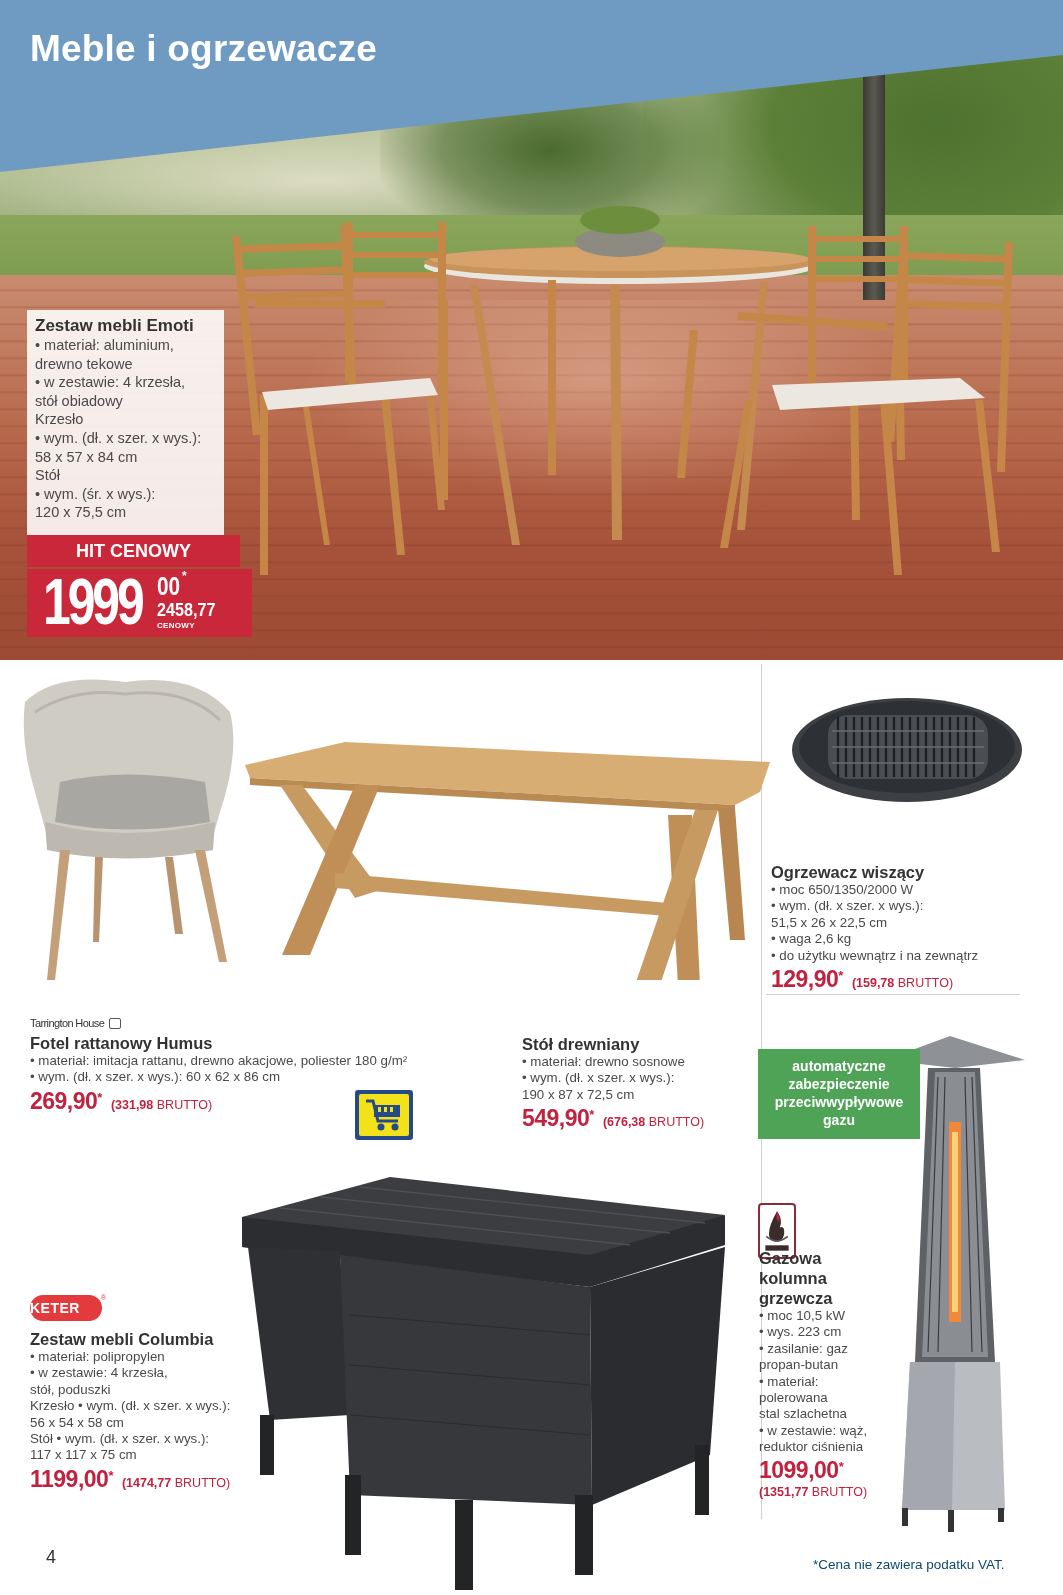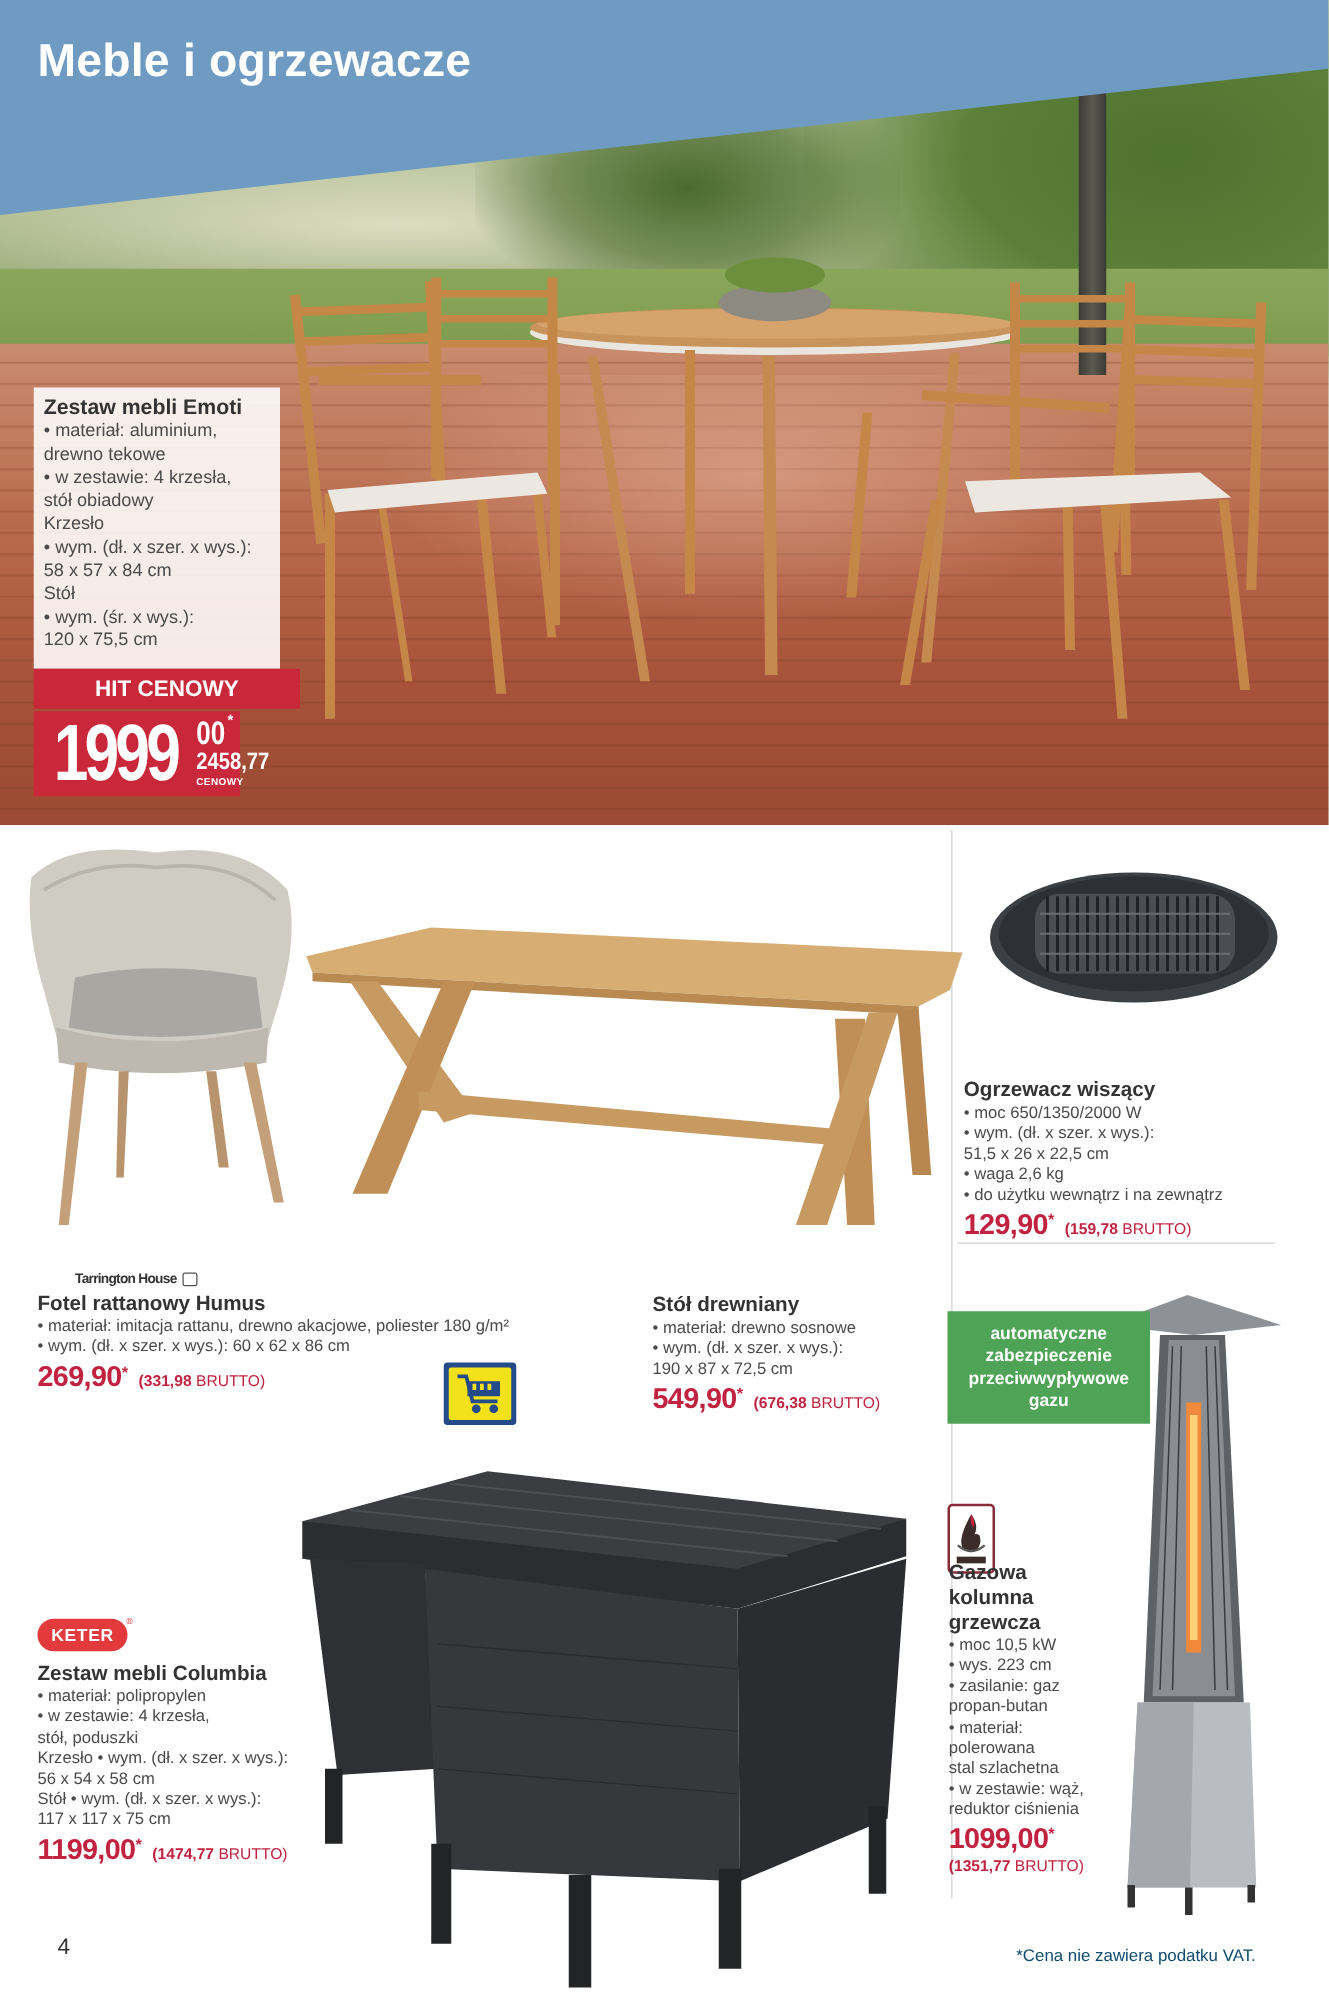--- a/index.html
+++ b/index.html
@@ -33,51 +33,51 @@
   
   .hero-furniture { position: absolute; left: 0; top: 0; }
 
   .emoti-box { position: absolute; left: 27px; top: 310px; width: 197px; height: 225px;
     background: rgba(255,255,255,0.88); padding: 6px 7px 0 8px; }
   .emoti-title { font-weight: bold; font-size: 17px; color: #333333; line-height: 20px; }
   .emoti-line { font-size: 14.5px; color: #4a4a4a; line-height: 18.6px; }
 
   .hit-box { position: absolute; left: 27px; top: 535px; width: 213px; height: 32px; background: #c8283a;
     color: #ffffff; text-align: center; font-weight: bold; font-size: 18px; line-height: 32px; letter-spacing: 0px; }
-  .price-box { position: absolute; left: 27px; top: 569px; width: 165px; height: 68px; background: #c8283a; color: #ffffff; }
+  .price-box { position: absolute; left: 27px; top: 569px; width: 225px; height: 68px; background: #c8283a; color: #ffffff; }
   .price-big { position: absolute; left: 16px; top: -2px; font-weight: bold; font-size: 64px; letter-spacing: -4px;
     font-family: "Liberation Sans", sans-serif; transform: scaleX(0.78); transform-origin: left top; line-height: 70px; }
   .price-cents { position: absolute; left: 130px; top: 2px; font-weight: bold; font-size: 26px; transform: scaleX(0.8); transform-origin: left top; }
   .price-star { position: absolute; left: 155px; top: 0px; font-size: 12px; font-weight: bold; }
   .price-gross { position: absolute; left: 130px; top: 30px; font-weight: bold; font-size: 19px; transform: scaleX(0.85); transform-origin: left top; }
   .price-gross-label { position: absolute; left: 130px; top: 52px; font-weight: bold; font-size: 8px; letter-spacing: 0.3px; }
 
   
   .vdivider { position: absolute; left: 761px; top: 664px; width: 1px; height: 855px; background: #cfcfcf; }
   .hdivider { position: absolute; left: 766px; top: 994px; width: 254px; height: 1px; background: #cfcfcf; }
 
   .prod-title { font-weight: bold; font-size: 16.5px; color: #333333; line-height: 20px; }
   .prod-line { font-size: 13.3px; color: #4a4a4a; line-height: 16.4px; }
   .price-row { white-space: nowrap; line-height: 26px; margin-top: 2px; }
   .price-net { font-weight: bold; font-size: 23px; color: #c0223f; letter-spacing: -0.5px; }
   .price-ast { font-size: 13px; color: #c0223f; vertical-align: top; position: relative; top: -3px; font-weight: bold; }
   .price-brutto { font-size: 12.5px; color: #c0223f; margin-left: 4px; }
   .price-brutto b { font-weight: bold; }
 
-  .brand-tarrington { position: absolute; left: 30px; top: 1017px; font-size: 11px; font-weight: bold; color: #333; letter-spacing: -0.6px; display: flex; align-items: center; gap: 5px; margin-left: 30px; }
+  .brand-tarrington { position: absolute; left: 30px; top: 1017px; font-size: 11px; font-weight: normal; color: #333; letter-spacing: -0.6px; display: flex; align-items: center; gap: 5px; }
   .brand-tarrington .tv-icon { width: 12px; height: 11px; border: 1.5px solid #555; border-radius: 2px; position: relative; }
 
   .cart-badge { position: absolute; left: 355px; top: 1090px; width: 58px; height: 50px; background: #244a8a; border-radius: 3px; padding: 4px; }
   .cart-badge .inner { width: 100%; height: 100%; background: #f3e21a; border-radius: 2px; display: flex; align-items: center; justify-content: center; }
 
   .green-badge { position: absolute; left: 758px; top: 1049px; width: 162px; height: 90px; background: #4fa356;
     color: #ffffff; font-weight: bold; font-size: 14px; line-height: 18px; text-align: center; padding-top: 8px; }
 
   .keter-logo { position: absolute; left: 30px; top: 1295px; width: 72px; height: 26px; border-radius: 13px; background: #e23a3d;
-    color: #ffffff; font-weight: bold; font-size: 14px; text-align: center; line-height: 26px; letter-spacing: 0.5px; }
+    color: #ffffff; font-weight: bold; font-size: 14px; text-align: left; line-height: 26px; letter-spacing: 0.5px; }
   .keter-reg { position: absolute; left: 101px; top: 1294px; font-size: 7px; color: #e23a3d; }
 
   .safety-icon { position: absolute; left: 758px; top: 1203px; width: 38px; height: 56px; border: 2px solid #8a2b3a; border-radius: 4px; background: #fff; }
 
   .page-num { position: absolute; left: 46px; top: 1547px; font-size: 18px; color: #333; }
   .footnote { position: absolute; left: 813px; top: 1557px; font-size: 13.5px; color: #0c4a6e; }
 </style>
 </head>
 <body>
 

